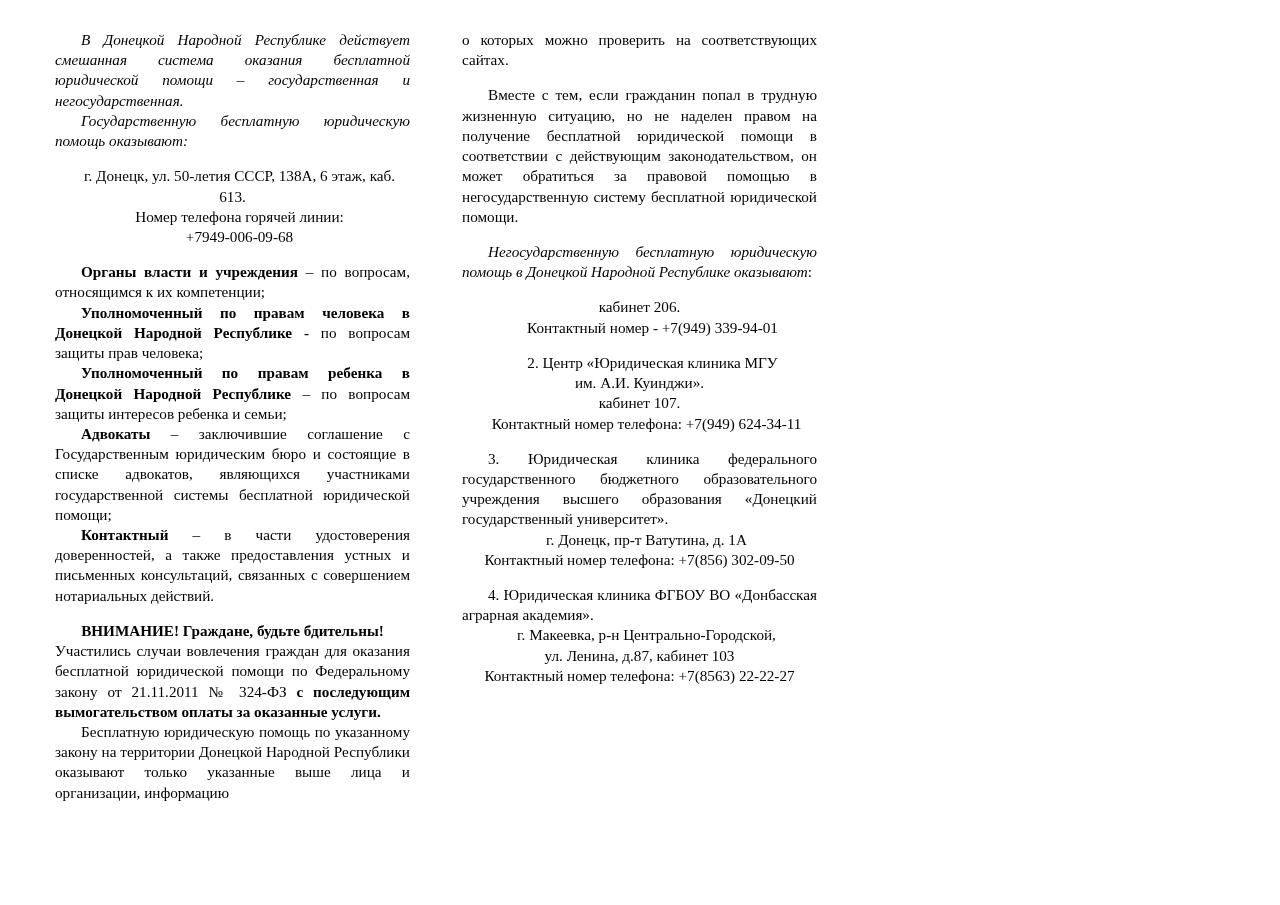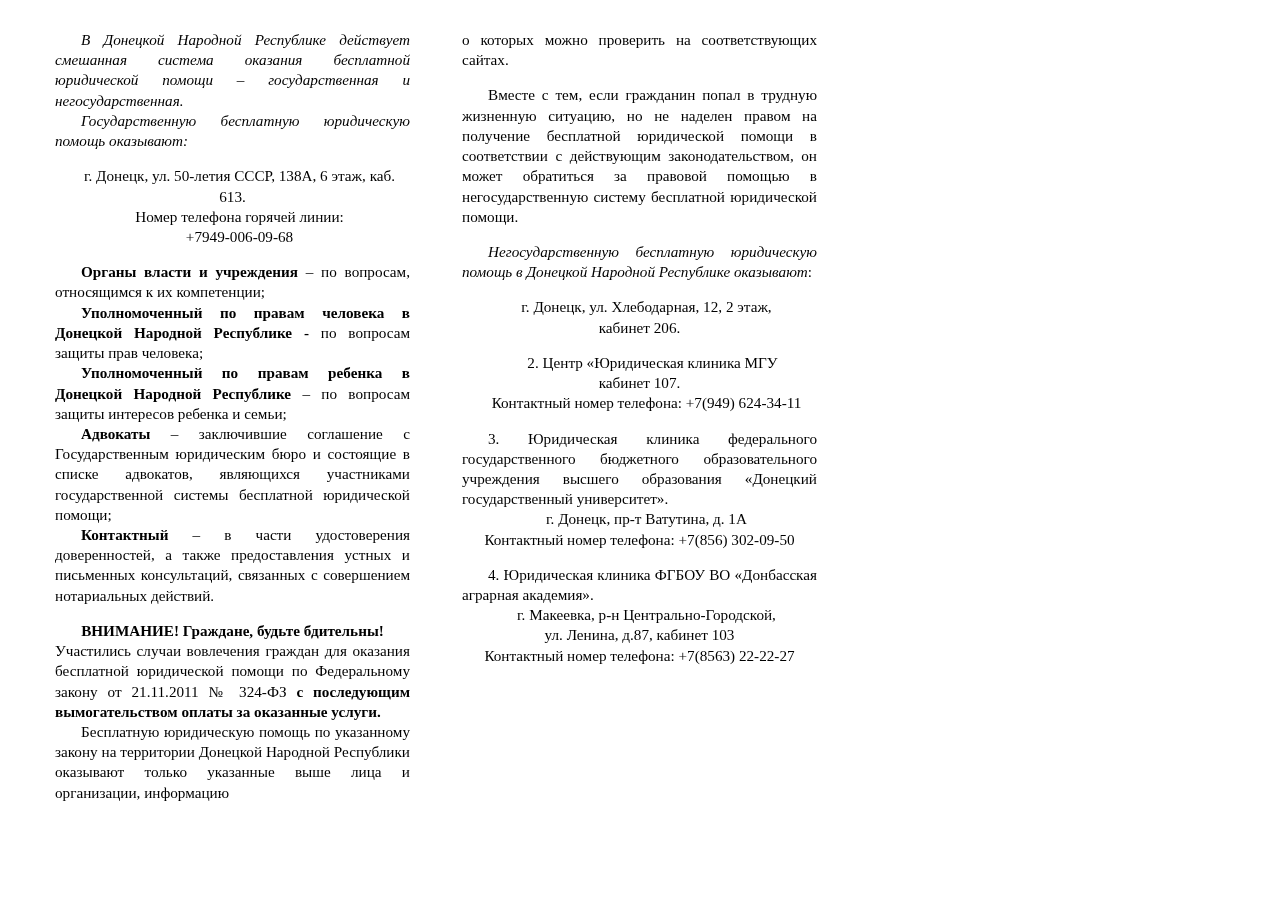--- a/index.html
+++ b/index.html
@@ -105,26 +105,27 @@
       <div class="gap"></div>
 
       <p class="ind">Вместе с тем, если гражданин попал в трудную жизненную ситуацию, но не наделен правом на получение бесплатной юридической помощи в соответствии с действующим законодательством, он может обратиться за правовой помощью в негосударственную систему бесплатной юридической помощи.</p>
 
       <div class="gap"></div>
 
       <p class="ind"><span class="bi">Негосударственную бесплатную юридическую помощь в Донецкой Народной Республике оказывают</span><span>:</span></p>
 
       <div class="gap"></div>
 
-      <p class="ind-sm left">г. Донецк, ул. Хлебодарная, 12, 2 этаж,</p>
       <p class="noind left">кабинет 206.</p>
+      <p class="ind left">Контактный номер - +7(949) 339-94-01</p>
 
       <div class="gap"></div>
 
       <p class="ind left">2. Центр «Юридическая клиника МГУ</p>
+      <p class="noind left">им. А.И. Куинджи».</p>
       <p class="noind left">кабинет 107.</p>
       <p class="ind-sm left">Контактный номер телефона: +7(949) 624-34-11</p>
 
       <div class="gap"></div>
 
       <p class="ind">3. Юридическая клиника федерального государственного бюджетного образовательного учреждения высшего образования «Донецкий государственный университет».</p>
       <p class="ind-sm left">г. Донецк, пр-т Ватутина, д. 1А</p>
       <p class="noind left">Контактный номер телефона: +7(856) 302-09-50</p>
 
       <div class="gap"></div>

